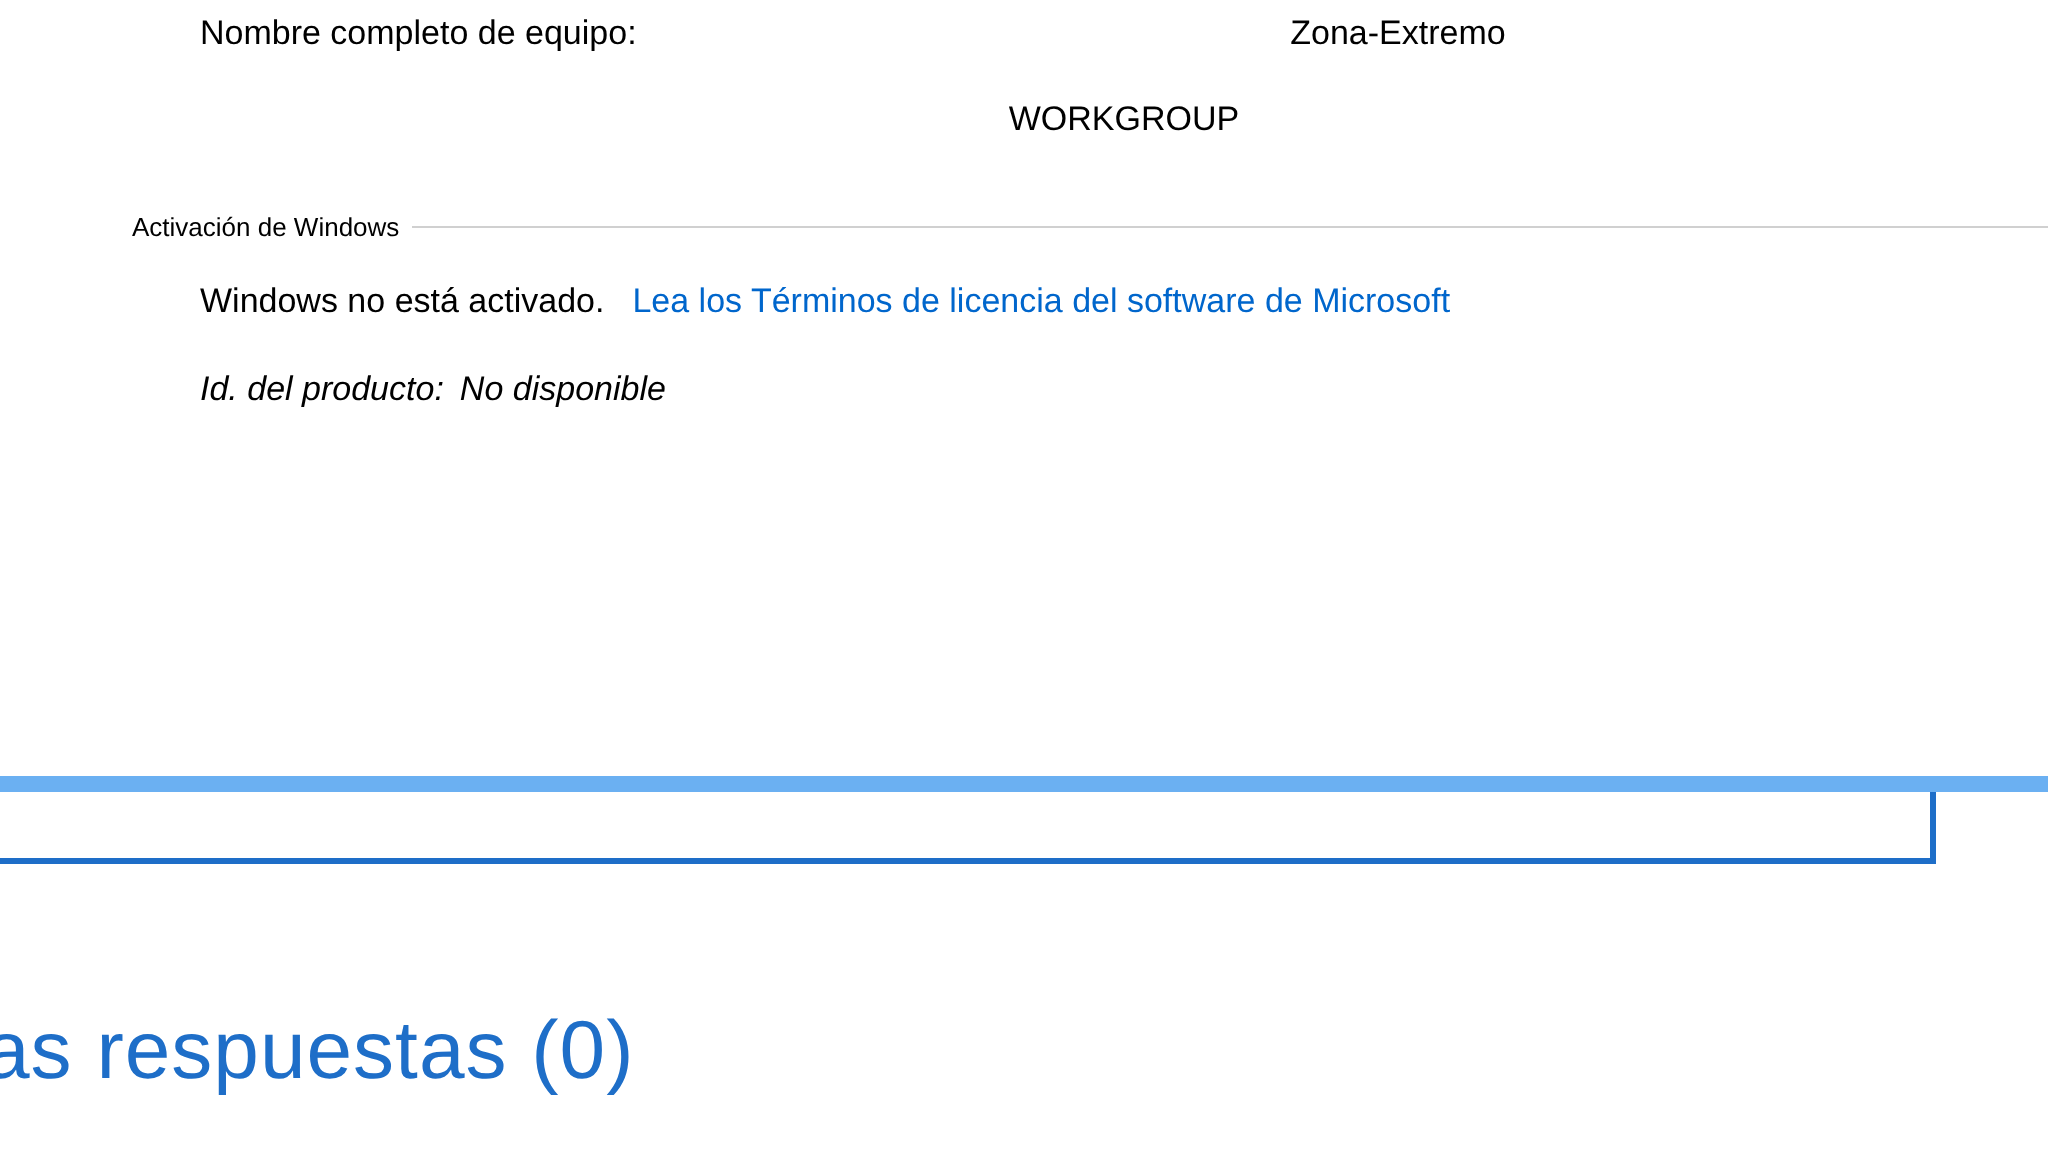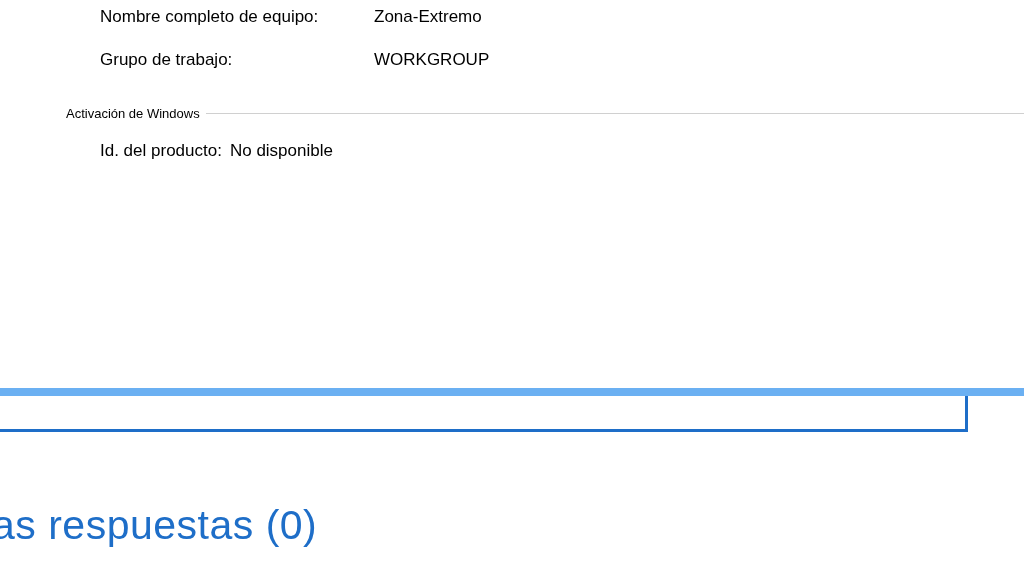--- a/index.html
+++ b/index.html
@@ -26,20 +26,21 @@
       margin-bottom: 10px;
       line-height: 1.35;
       gap: 44px;
     }
     .info-label {
       width: 230px;
       flex-shrink: 0;
     }
     .info-value {
       flex: 1;
+      text-align: center;
     }
     .fieldset-header {
       display: flex;
       align-items: center;
       margin-top: 34px;
       margin-left: -34px;
       margin-bottom: 20px;
     }
     .fieldset-title {
       font-size: 13px;
@@ -60,20 +61,21 @@
       color: #000;
     }
     .license-link {
       color: #0066cc;
       margin-left: 14px;
       text-decoration: none;
       cursor: pointer;
     }
     .product-id-row {
       display: flex;
+      font-style: italic;
     }
     .product-id-label {
       margin-right: 8px;
     }
     .blue-bar-section {
       position: absolute;
       top: 388px;
       left: 0;
       right: 0;
     }
@@ -107,29 +109,32 @@
   <div class="info-row">
     <div class="info-label">Nombre completo de equipo:</div>
     <div class="info-value">Zona-Extremo</div>
   </div>
 
   <div class="info-row">
     <div class="info-value"></div>
   </div>
 
   <div class="info-row">
-    <div class="info-label">Grupo de trabajo:</div>
     <div class="info-value">WORKGROUP</div>
   </div>
 
   <div class="fieldset-header">
     <div class="fieldset-title">Activación de Windows</div>
     <div class="fieldset-line"></div>
   </div>
 
+  <div class="activation-status-row">
+    <span class="activation-status">Windows no está activado.</span>
+    <a class="license-link">Lea los Términos de licencia del software de Microsoft</a>
+  </div>
 
   <div class="product-id-row">
     <span class="product-id-label">Id. del producto:</span>
     <span class="product-id-value">No disponible</span>
   </div>
 
 </div>
 
 <div class="blue-bar-section">
   <div class="blue-bar-top"></div>

